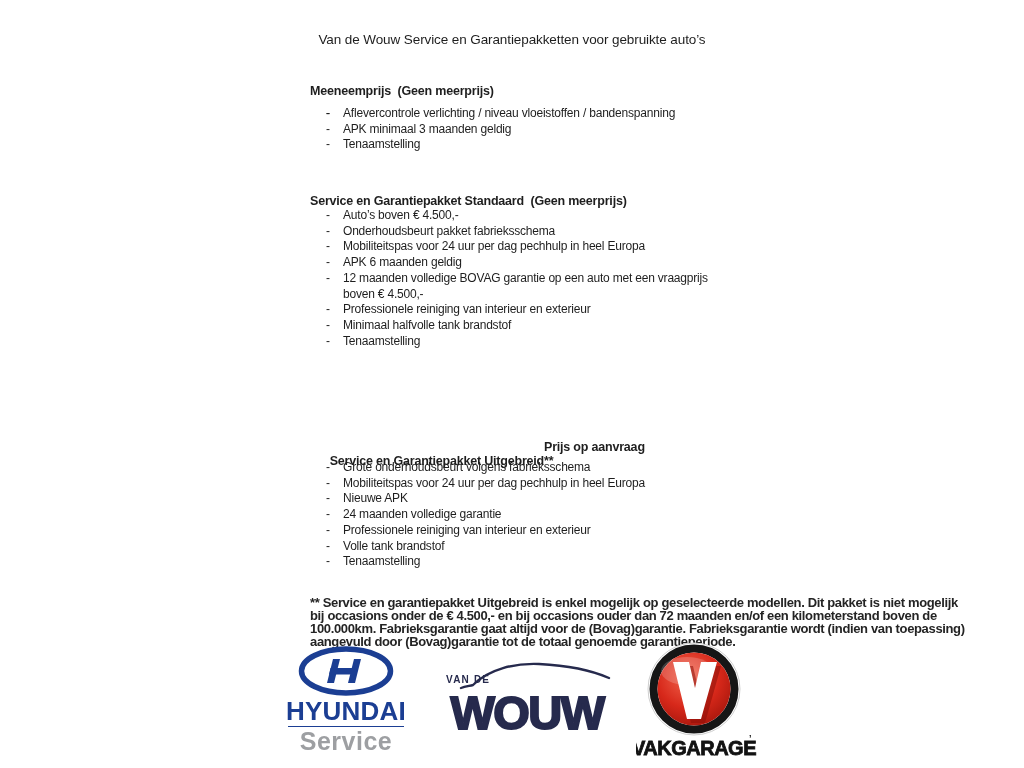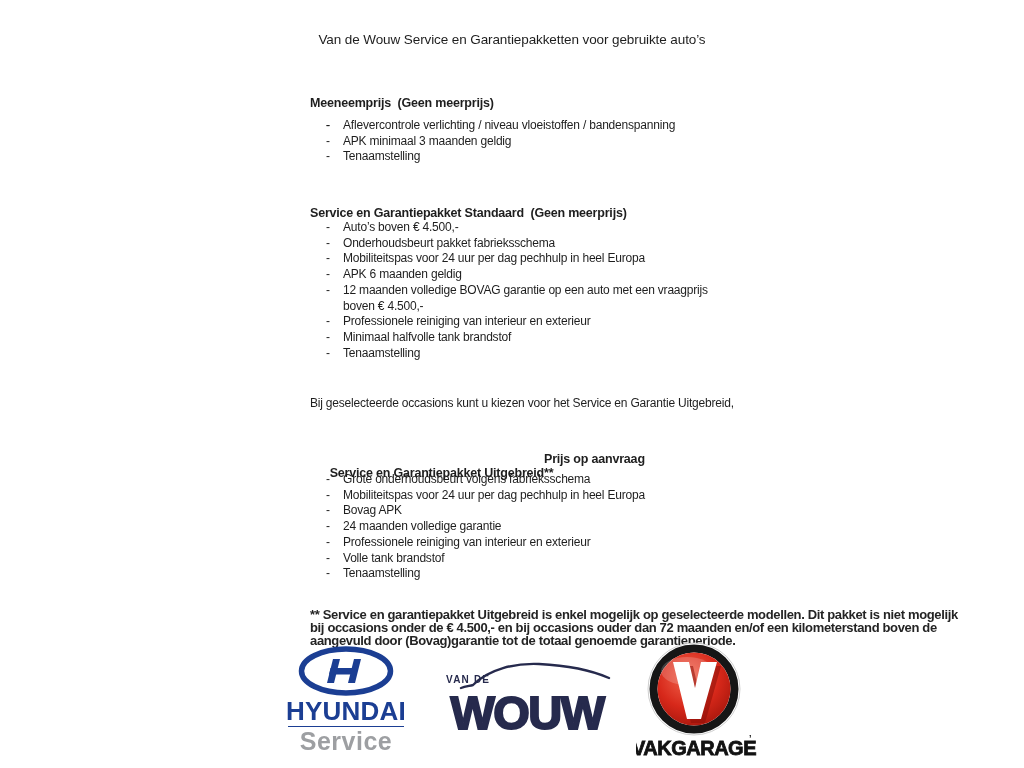--- a/index.html
+++ b/index.html
@@ -4,21 +4,21 @@
 <style>
   html,body{margin:0;padding:0;background:#ffffff;}
   .page{
     position:relative;width:1024px;height:768px;background:#ffffff;overflow:hidden;
     font-family:"Liberation Sans",sans-serif;color:#1e1e1e;
   }
   .title{
     position:absolute;top:32px;left:0;width:1024px;text-align:center;
     font-size:13.5px;font-weight:normal;letter-spacing:-0.1px;white-space:pre-wrap;
   }
-  .content{position:absolute;left:310px;top:16px;width:430px;height:612px;}
+  .content{position:absolute;left:310px;top:4px;width:430px;height:612px;}
   .h{
     position:absolute;left:0;font-size:12.5px;font-weight:bold;
     letter-spacing:-0.2px;white-space:pre-wrap;width:430px;
   }
   .price{position:absolute;left:234px;top:0;white-space:nowrap;}
   .list{position:absolute;left:0;width:430px;font-size:12px;letter-spacing:-0.2px;}
   .li{position:relative;padding-left:33px;line-height:15.7px;max-width:397px;}
   .li .b{position:absolute;left:16px;}
   .para{position:absolute;left:0;font-size:12px;letter-spacing:-0.2px;line-height:17px;white-space:nowrap;}
   .foot{position:absolute;left:0;font-size:13px;letter-spacing:-0.35px;line-height:13px;color:#242424;white-space:nowrap;font-weight:bold;}
@@ -56,40 +56,40 @@
       <div class="li"><span class="b">-</span><span>Onderhoudsbeurt pakket fabrieksschema</span></div>
       <div class="li"><span class="b">-</span><span>Mobiliteitspas voor 24 uur per dag pechhulp in heel Europa</span></div>
       <div class="li"><span class="b">-</span><span>APK 6 maanden geldig</span></div>
       <div class="li"><span class="b">-</span><span>12 maanden volledige BOVAG garantie op een auto met een vraagprijs boven € 4.500,-</span></div>
       <div class="li"><span class="b">-</span><span>Professionele reiniging van interieur en exterieur</span></div>
       <div class="li"><span class="b">-</span><span>Minimaal halfvolle tank brandstof</span></div>
       <div class="li"><span class="b">-</span><span>Tenaamstelling</span></div>
     </div>
 
     <div class="para" style="top:379px">
-      <div>Bij geselecteerde occasions kunt u kiezen voor het Service en Garantie Uitgebreid,</div>
     </div>
 
     <div class="h" style="top:436px">
       <span>Service en Garantiepakket Uitgebreid**</span>
       <span class="price">Prijs op aanvraag</span>
     </div>
     <div class="list" style="top:456px">
       <div class="li"><span class="b">-</span><span>Grote onderhoudsbeurt volgens fabrieksschema</span></div>
       <div class="li"><span class="b">-</span><span>Mobiliteitspas voor 24 uur per dag pechhulp in heel Europa</span></div>
-      <div class="li"><span class="b">-</span><span>Bovag APK</span></div>
+      <div class="li"><span class="b">-</span><span>Nieuwe APK</span></div>
       <div class="li"><span class="b">-</span><span>24 maanden volledige garantie</span></div>
       <div class="li"><span class="b">-</span><span>Professionele reiniging van interieur en exterieur</span></div>
       <div class="li"><span class="b">-</span><span>Volle tank brandstof</span></div>
       <div class="li"><span class="b">-</span><span>Tenaamstelling</span></div>
     </div>
 
     <div class="foot" style="top:592px">
       <div>** Service en garantiepakket Uitgebreid is enkel mogelijk op geselecteerde modellen. Dit pakket is niet mogelijk</div>
       <div>bij occasions onder de € 4.500,- en bij occasions ouder dan 72 maanden en/of een kilometerstand boven de</div>
+      <div>100.000km.  Fabrieksgarantie gaat altijd voor de (Bovag)garantie. Fabrieksgarantie wordt (indien van toepassing)</div>
       <div>aangevuld door (Bovag)garantie tot de totaal genoemde garantieperiode.</div>
     </div>
 
   </div>
 
   <svg class="logo" style="left:284px;top:646px" width="124" height="110" viewBox="0 0 124 110">
     <ellipse cx="62" cy="25" rx="44.5" ry="22" fill="none" stroke="#1b3e93" stroke-width="5.5"></ellipse>
     <g fill="#1b3e93" transform="translate(62,25)">
       <path d="M-13,-12 L-6,-12 L-12,12 L-19,12 Z"></path>
       <path d="M8,-12 L15,-12 L9,12 L2,12 Z"></path>

